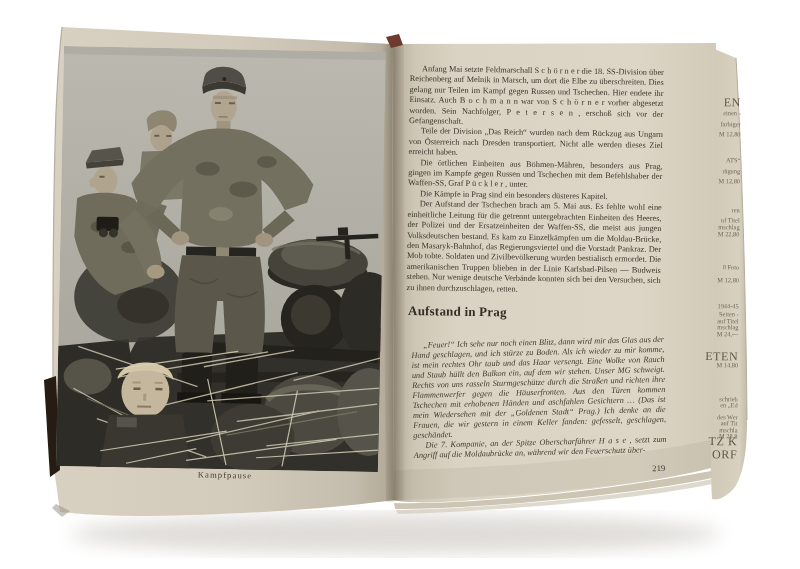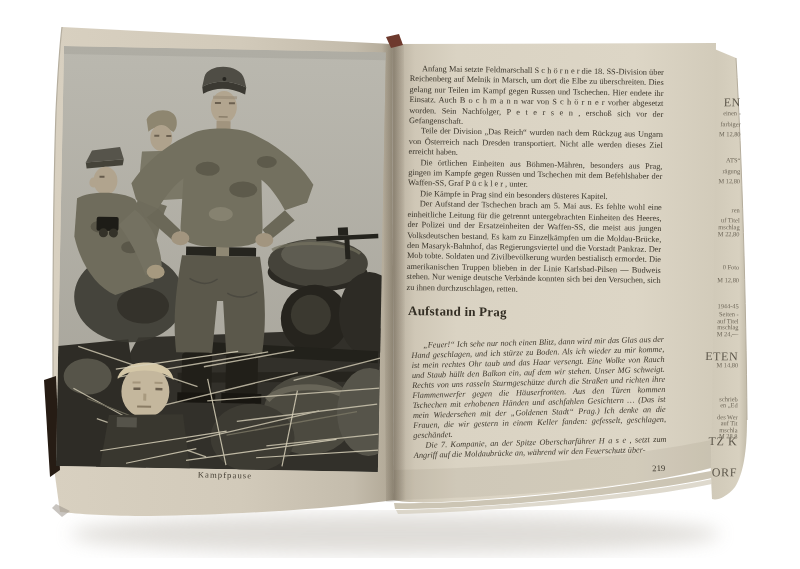--- a/index.html
+++ b/index.html
@@ -255,16 +255,16 @@
   <span style="top:331px">M 24,—</span>
   <span class="caps" style="top:350px">ETEN</span>
   <span style="top:362px">M 14,80</span>
   <span style="top:396px">schrieb</span>
   <span style="top:402px">en „Ed</span>
   <span style="top:414px">des Wer</span>
   <span style="top:420px">auf Tit</span>
   <span style="top:427px">mschla</span>
   <span style="top:433px">M 28,8</span>
   <span class="caps" style="top:435px">TZ K</span>
-  <span class="caps" style="top:466px">ORF</span>
+  <span class="caps" style="top:448px">ORF</span>
 </div>
 
 </div>
 
 </body></html>

